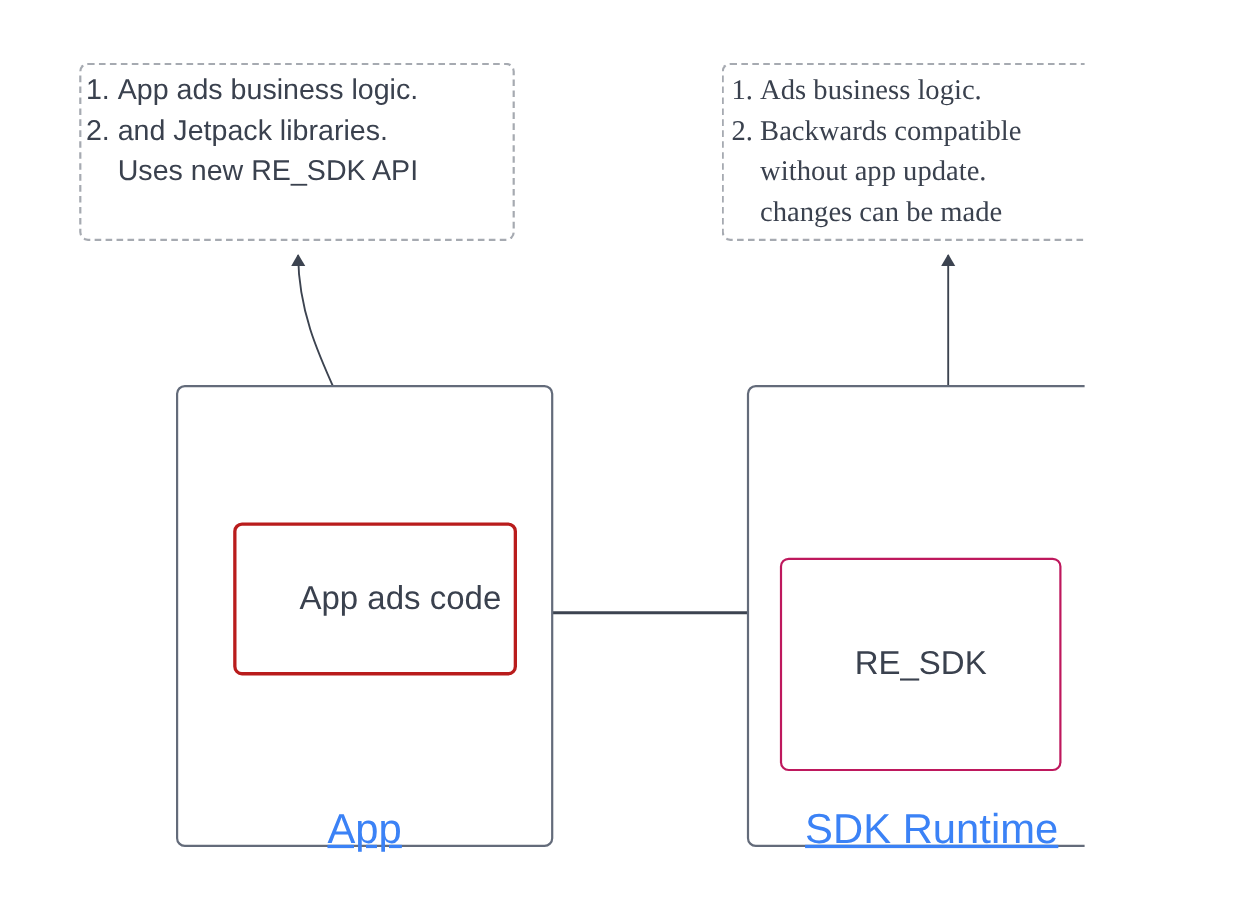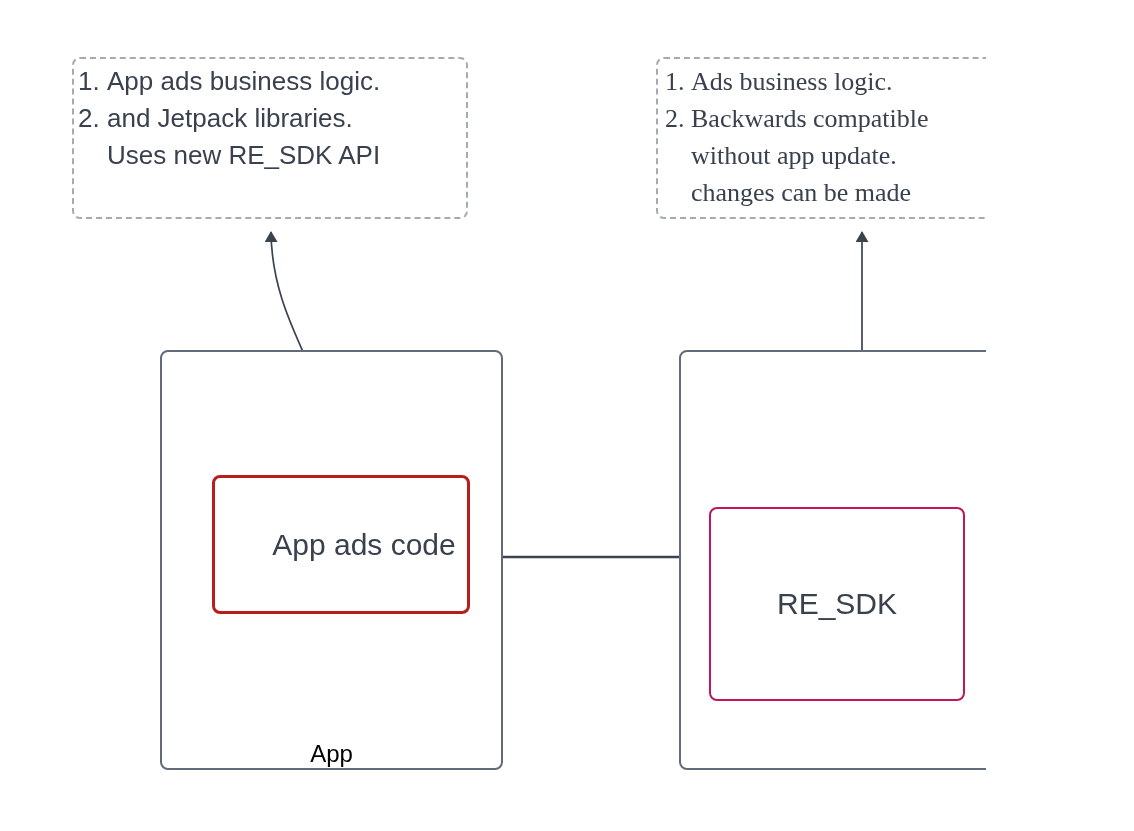--- a/index.html
+++ b/index.html
@@ -52,24 +52,25 @@
     background: #ffffff;
     box-sizing: border-box;
   }
   .container-app { left: 160px; top: 350px; width: 343px; height: 420px; }
   .container-sdk { left: 679px; top: 350px; width: 336px; height: 420px; }
   .container-label {
     position: absolute;
     left: 0; right: 0;
     bottom: -4px;
     text-align: center;
-    font-size: 24px;
+    font-size: 38px;
     line-height: 36px;
-    color: #000000;
+    color: #3b82f6;
     white-space: nowrap;
+    text-decoration: underline;
   }
 
   
   .node {
     position: absolute;
     border-radius: 8px;
     background: #ffffff;
     box-sizing: border-box;
     display: flex;
     align-items: center;
@@ -137,15 +138,16 @@
     <div class="node node-app-ads-code">
       <span>App ads code</span>
     </div>
     <div class="container-label">App</div>
   </div>
 
   <div class="container container-sdk">
     <div class="node node-re-sdk">
       <span>RE_SDK</span>
     </div>
+    <div class="container-label">SDK Runtime</div>
   </div>
 
 </div>
 
 </body></html>

